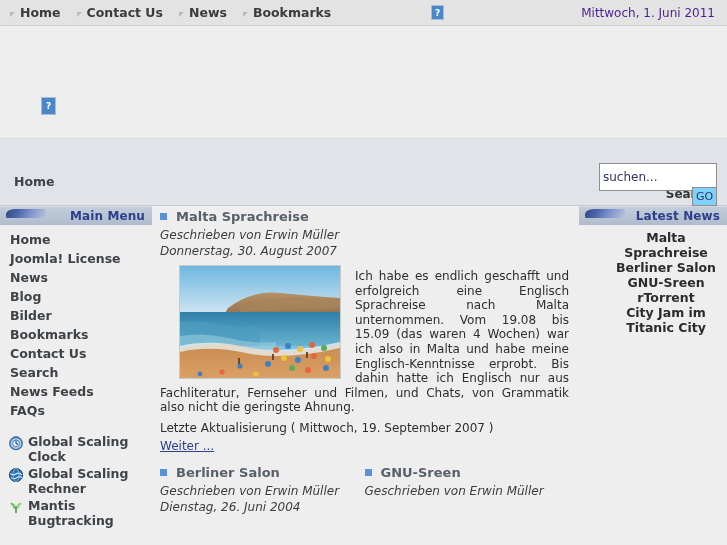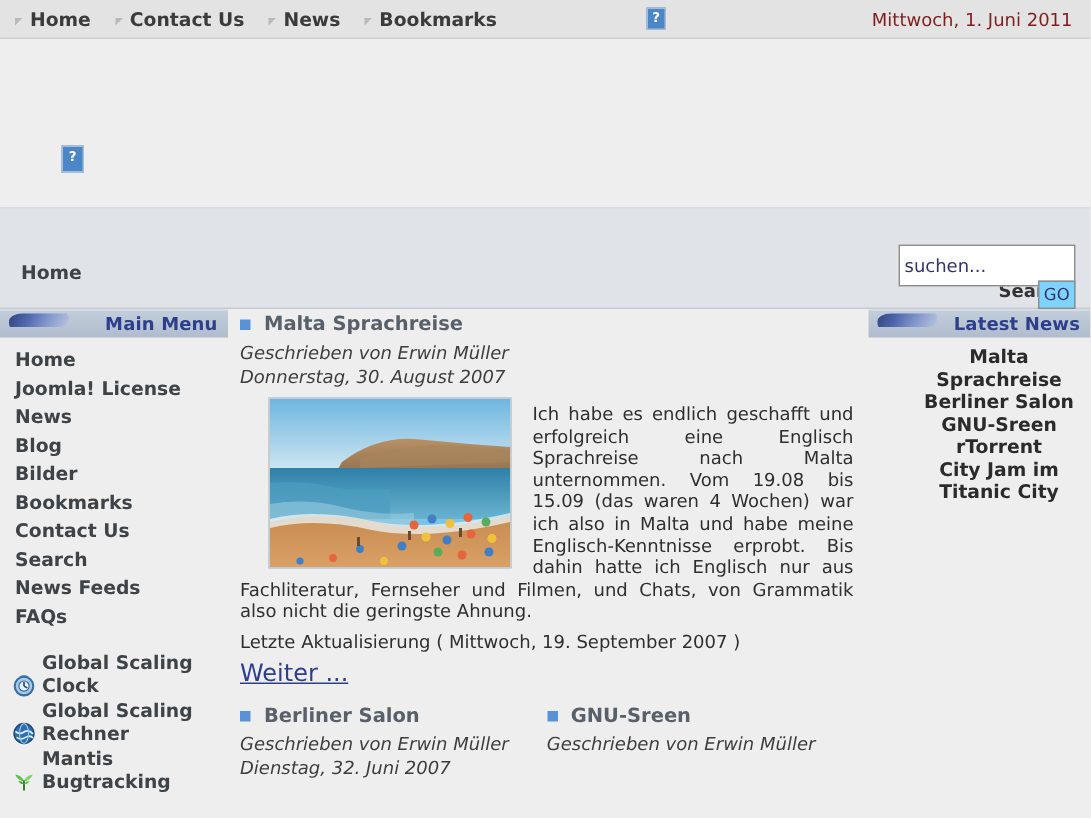--- a/index.html
+++ b/index.html
@@ -74,21 +74,21 @@
     position: absolute;
     left: 431px;
     top: 5px;
   }
   #topnav-date {
     position: absolute;
     right: 12px;
     top: 50%;
     transform: translateY(-50%);
     font-size: 12px;
-    color: #7f1d1d;
+    color: #4c1d95;
     white-space: nowrap;
   }
 
   
   #banner {
     position: relative;
     height: 112px;
     background: #eeeeee;
   }
   #banner-brokenimg {
@@ -208,21 +208,21 @@
     font-weight: bold;
     color: #3e4348;
     text-decoration: none;
     cursor: pointer;
     line-height: 17px;
   }
 
   .sw-list { list-style: none; margin: 0; padding: 0; }
   .sw-list li {
     display: flex;
-    align-items: flex-end;
+    align-items: flex-start;
     padding: 1px 2px 1px 8px;
   }
   .sw-list li .sw-label {
     font-size: 12.5px;
     font-weight: bold;
     color: #3e4348;
     line-height: 15px;
     cursor: pointer;
   }
   .sw-icon {
@@ -284,21 +284,21 @@
     text-align: justify;
     padding-top: 10px;
   }
   .updated {
     clear: both;
     font-size: 12px;
     color: #2e2e2e;
     padding-top: 6px;
   }
   .readmore {
-    font-size: 16px;
+    font-size: 12px;
     color: #2b3f8c;
     text-decoration: underline;
     display: inline-block;
     margin-top: 4px;
     cursor: pointer;
   }
   .two-col {
     display: flex;
     margin-top: 12px;
   }
@@ -497,21 +497,21 @@
         <div class="updated">Letzte Aktualisierung ( Mittwoch, 19. September 2007 )</div>
         <a class="readmore">Weiter ...</a>
 
         <div class="two-col">
           <div>
             <div class="article-title">
               <span class="title-bullet"></span>
               <span>Berliner Salon</span>
             </div>
             <div class="meta">Geschrieben von Erwin Müller</div>
-            <div class="meta">Dienstag, 32. Juni 2007</div>
+            <div class="meta">Dienstag, 26. Juni 2004</div>
           </div>
           <div>
             <div class="article-title">
               <span class="title-bullet"></span>
               <span>GNU-Sreen</span>
             </div>
             <div class="meta">Geschrieben von Erwin Müller</div>
             <div class="meta"></div>
           </div>
         </div>

